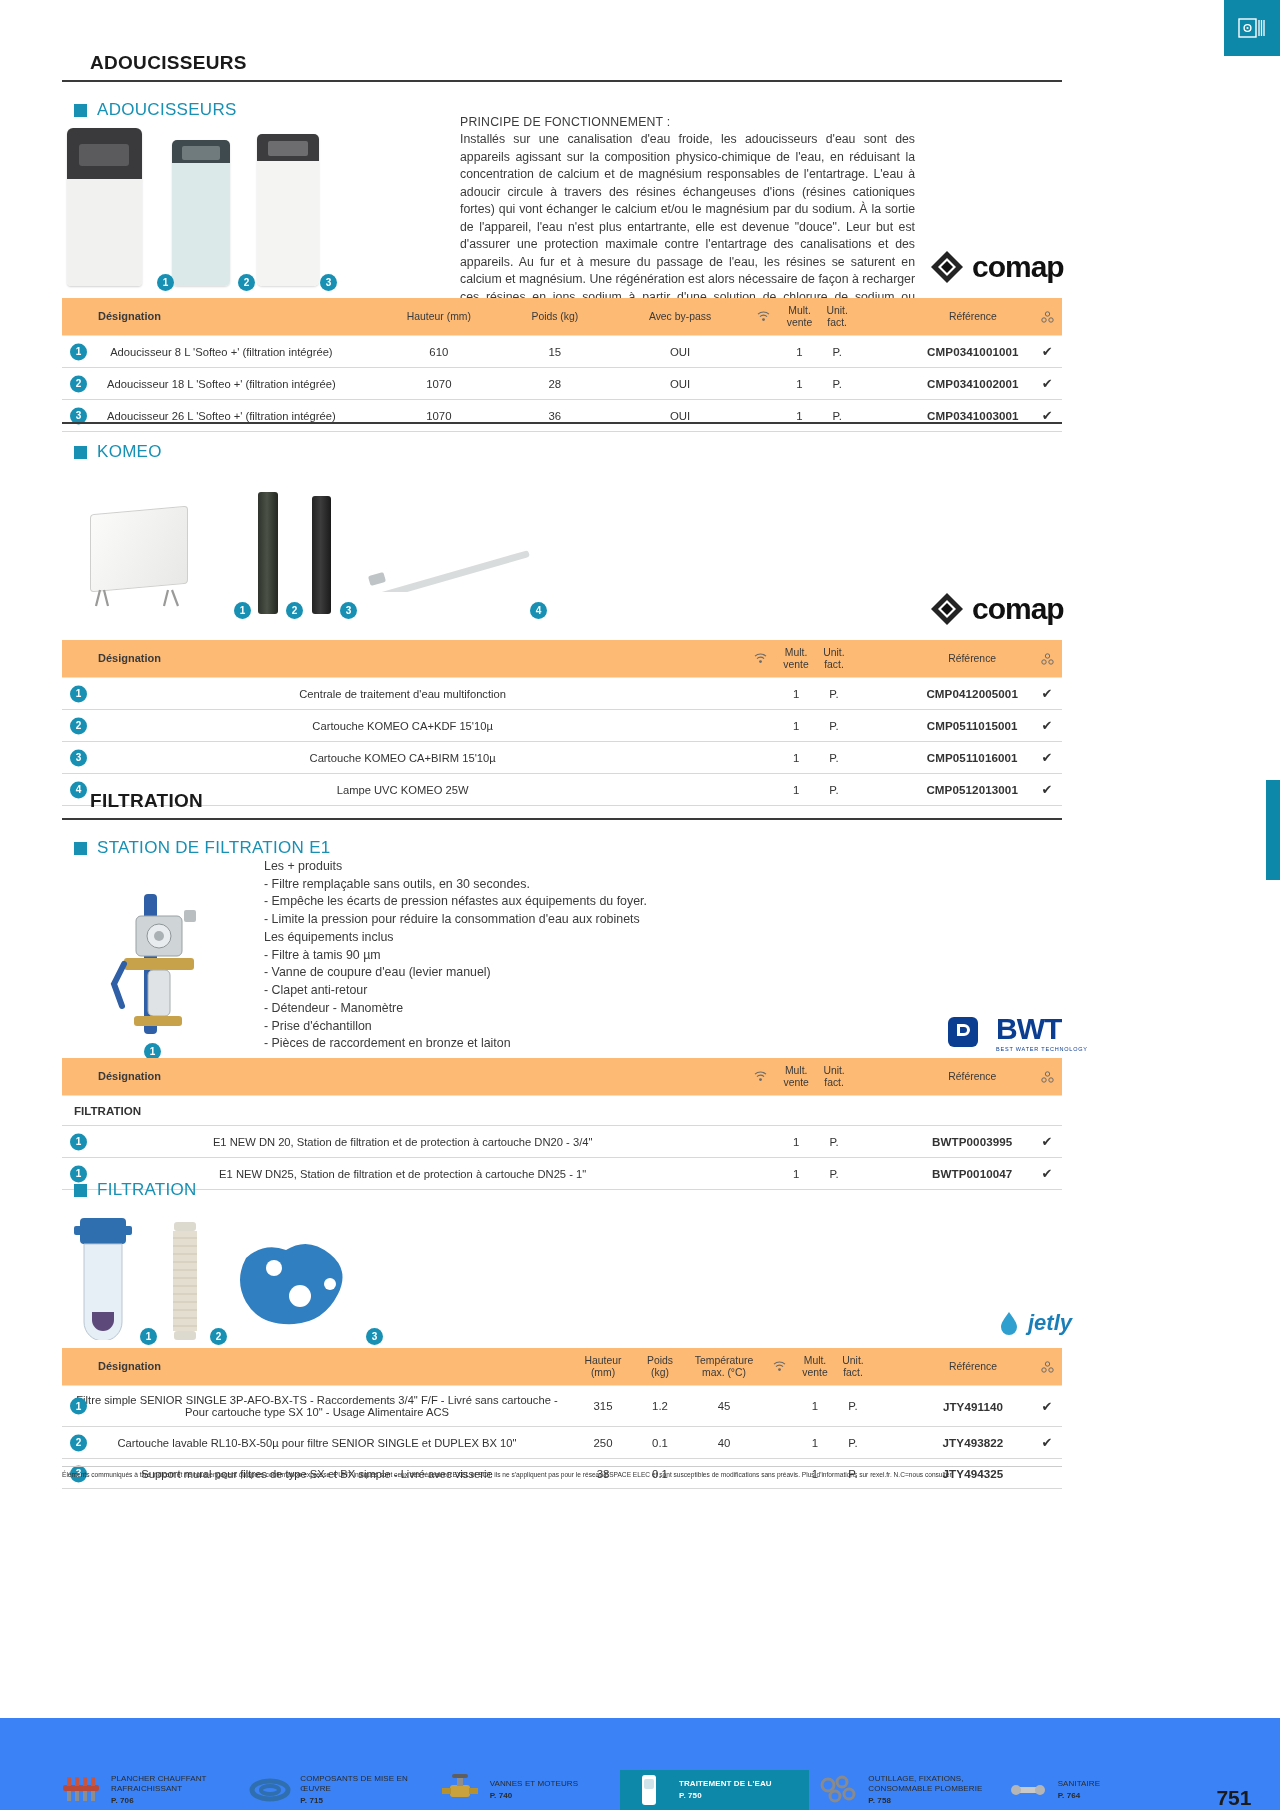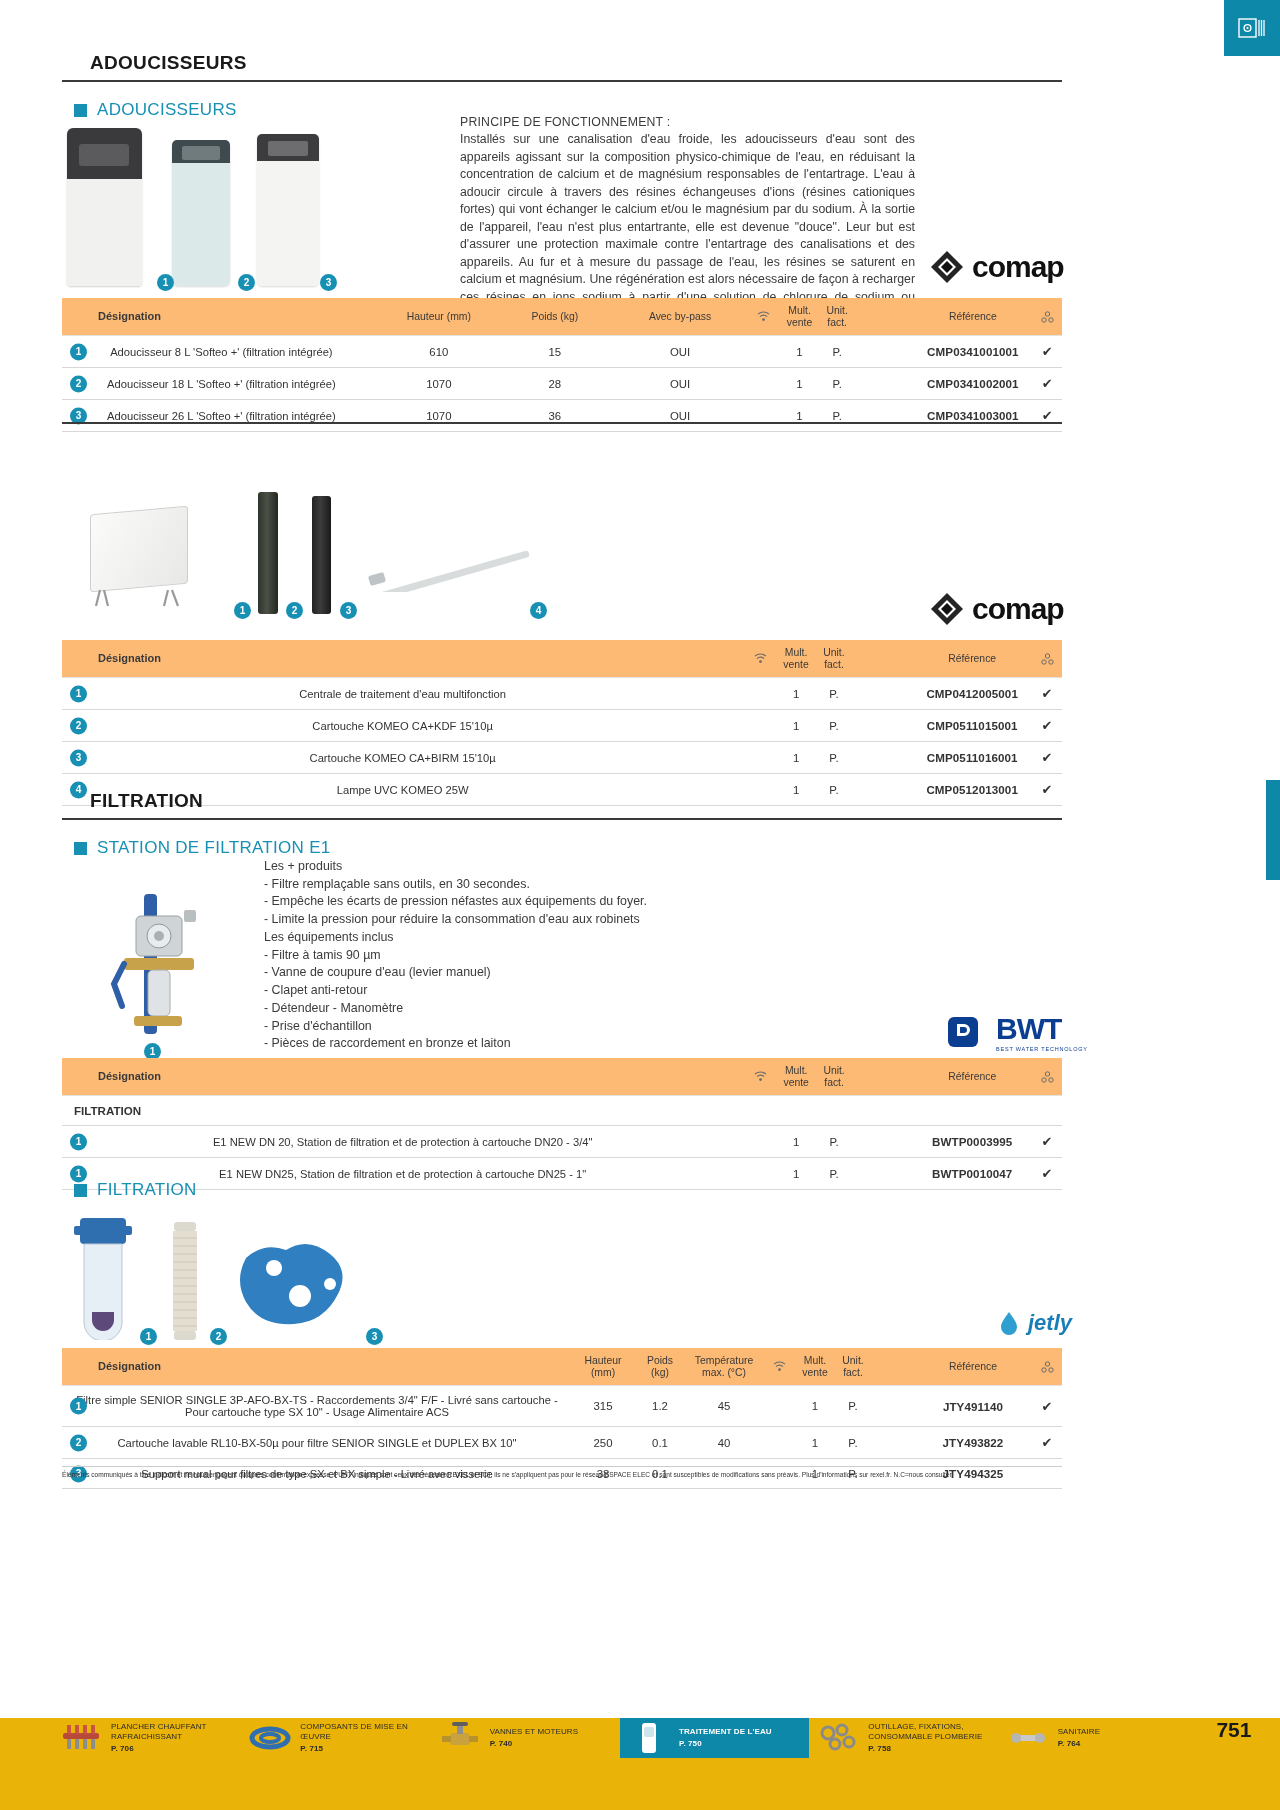--- a/index.html
+++ b/index.html
@@ -86,21 +86,21 @@
 
   
   .footnote {
     position:absolute; left:62px; top:1470px; width:1000px;
     font-size:6.6px; color:#333; line-height:1.35; border-top:1px solid #ccc; padding-top:4px;
   }
 
   
   .botnav {
     position:absolute; left:0; bottom:0; width:1280px; height:92px;
-    background:#eab308; display:flex; align-items:flex-start;
+    background:#3b82f6; display:flex; align-items:flex-end;
   }
   .botnav .spacer-l { width:52px; }
   .nav-item {
     flex:1; display:flex; align-items:center; gap:7px; padding:0 6px;
     font-size:8px; color:#2b2b2b; letter-spacing:.1px;
   }
   .nav-item.active { background:#0d88a8; color:#fff; }
   .nav-ico { width:46px; height:40px; flex:0 0 46px; display:flex; align-items:center; justify-content:center;}
   .nav-txt { line-height:1.25; }
   .nav-txt .pg { font-weight:bold; display:block; margin-top:2px;}
@@ -253,20 +253,24 @@
           <td></td>
           <td class="ref">CMP0341003001</td>
           <td class="chk">✔</td>
         </tr>
       </tbody>
     </table>
   </div>
 
   <div class="content" style="top:422px;">
     <div class="sec-rule"></div>
+    <div class="sub-title">
+      <span class="sq"></span>
+      <span>KOMEO</span>
+    </div>
   </div>
 
   <div style="position:absolute;left:62px;top:492px;width:620px;height:140px;">
 
     <div class="ph" style="left:28px;top:18px;width:98px;height:78px;background:linear-gradient(120deg,#fbfbfa,#e8e8e6);border:1px solid #cfcfcd;border-radius:4px;transform:skewY(-5deg);"></div>
     <div class="ph" style="left:30px;top:96px;width:92px;height:22px;">
       <svg width="92" height="22" viewBox="0 0 92 22">
           <path d="M8 2 L4 18 M12 2 L16 18 M76 2 L72 18 M80 2 L86 18" stroke="#9a9a99" stroke-width="2.2" fill="none"></path>
         </svg>
     </div>

